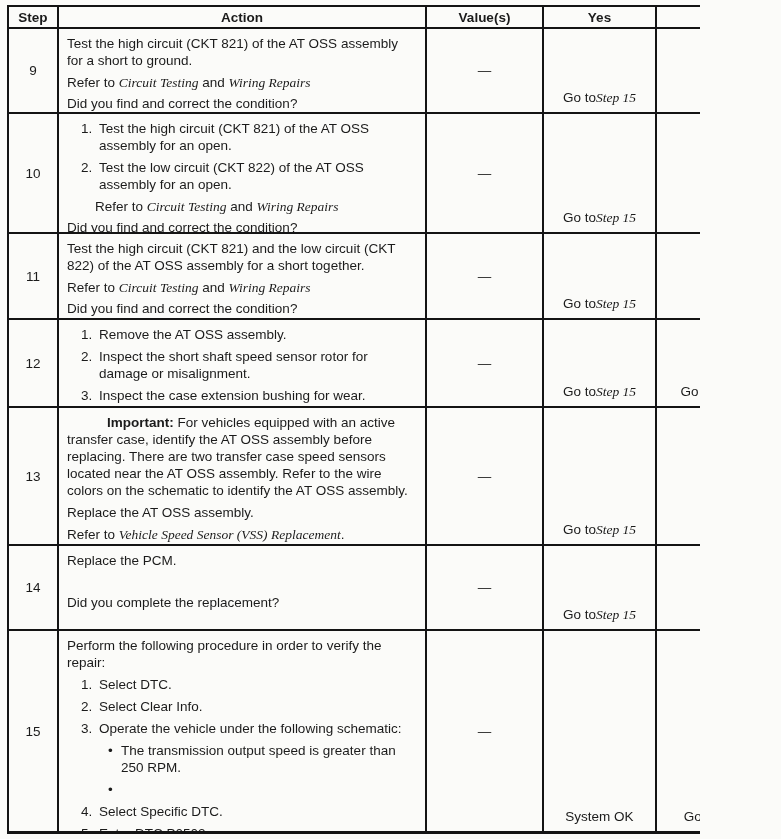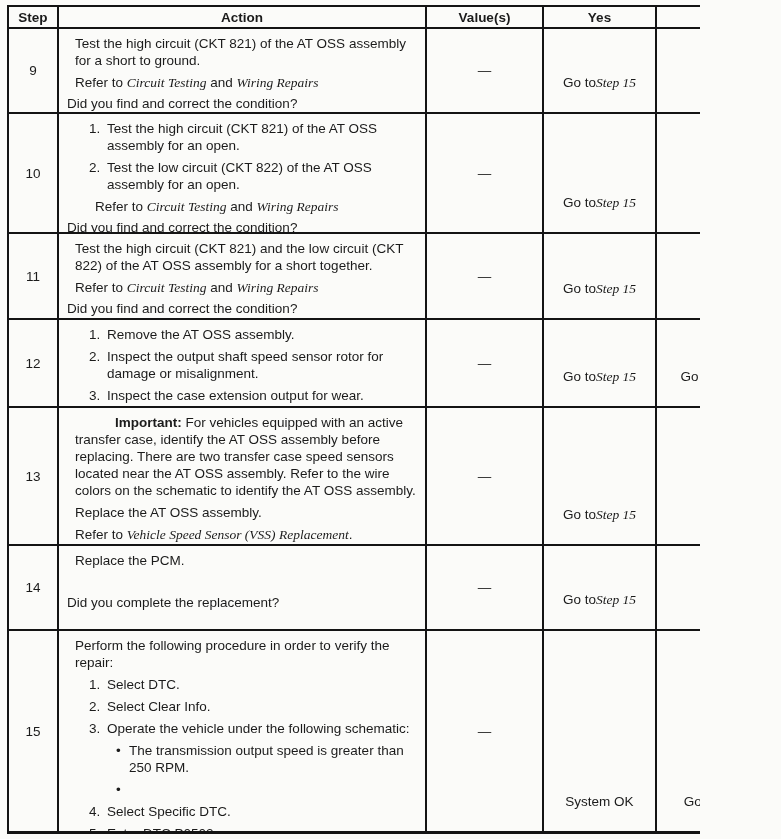--- a/index.html
+++ b/index.html
@@ -41,31 +41,31 @@
     display:flex;align-items:center;justify-content:center;
     font-weight:bold;font-size:13.5px;
   }
   .step-c{
     display:flex;align-items:center;justify-content:center;
   }
   .action-c{
     display:flex;flex-direction:column;
     padding:5px 8px 5px 8px;
   }
-  .ai{margin:1px 0 4px 8px;}
+  .ai{margin:1px 0 4px 0;}
   .ai.n{display:flex;padding-left:14px;}
   .ai.n .num{flex:0 0 18px;}
   .ai.bullet{display:flex;padding-left:41px;}
   .ai.bullet .num{flex:0 0 13px;}
   .ai.sub{margin-left:28px;}
   .ai .txt{flex:1;}
   .q{margin-top:auto;padding-bottom:13px;}
 
   .mid{display:flex;align-items:center;justify-content:center;}
-  .bot{display:flex;align-items:flex-end;justify-content:center;padding-bottom:21px;text-align:center;}
+  .bot{display:flex;align-items:flex-end;justify-content:center;padding-bottom:6px;text-align:center;}
 
   .it{font-style:italic;font-family:Liberation Serif, serif;}
   .bd{font-weight:bold;padding-left:40px;}
 </style>
 </head>
 <body>
 
 <div id="doc">
   <div class="tbl">
       <div class="c hc">
@@ -147,25 +147,25 @@
       <div class="c step-c">
         <span>12</span>
       </div>
       <div class="c action-c">
         <div class="ai n">
           <span class="num">1.</span>
           <span class="txt"><span>Remove the AT OSS assembly.</span></span>
         </div>
         <div class="ai n">
           <span class="num">2.</span>
-          <span class="txt"><span>Inspect the output shaft speed sensor rotor for damage or misalignment.</span></span>
+          <span class="txt"><span>Inspect the short shaft speed sensor rotor for damage or misalignment.</span></span>
         </div>
         <div class="ai n">
           <span class="num">3.</span>
-          <span class="txt"><span>Inspect the case extension output for wear.</span></span>
+          <span class="txt"><span>Inspect the case extension bushing for wear.</span></span>
         </div>
       </div>
       <div class="c mid">
         <span>—</span>
       </div>
       <div class="c bot">
         <span>Go to </span>
         <span class="it">Step 15</span>
       </div>
       <div class="c cl bot">

